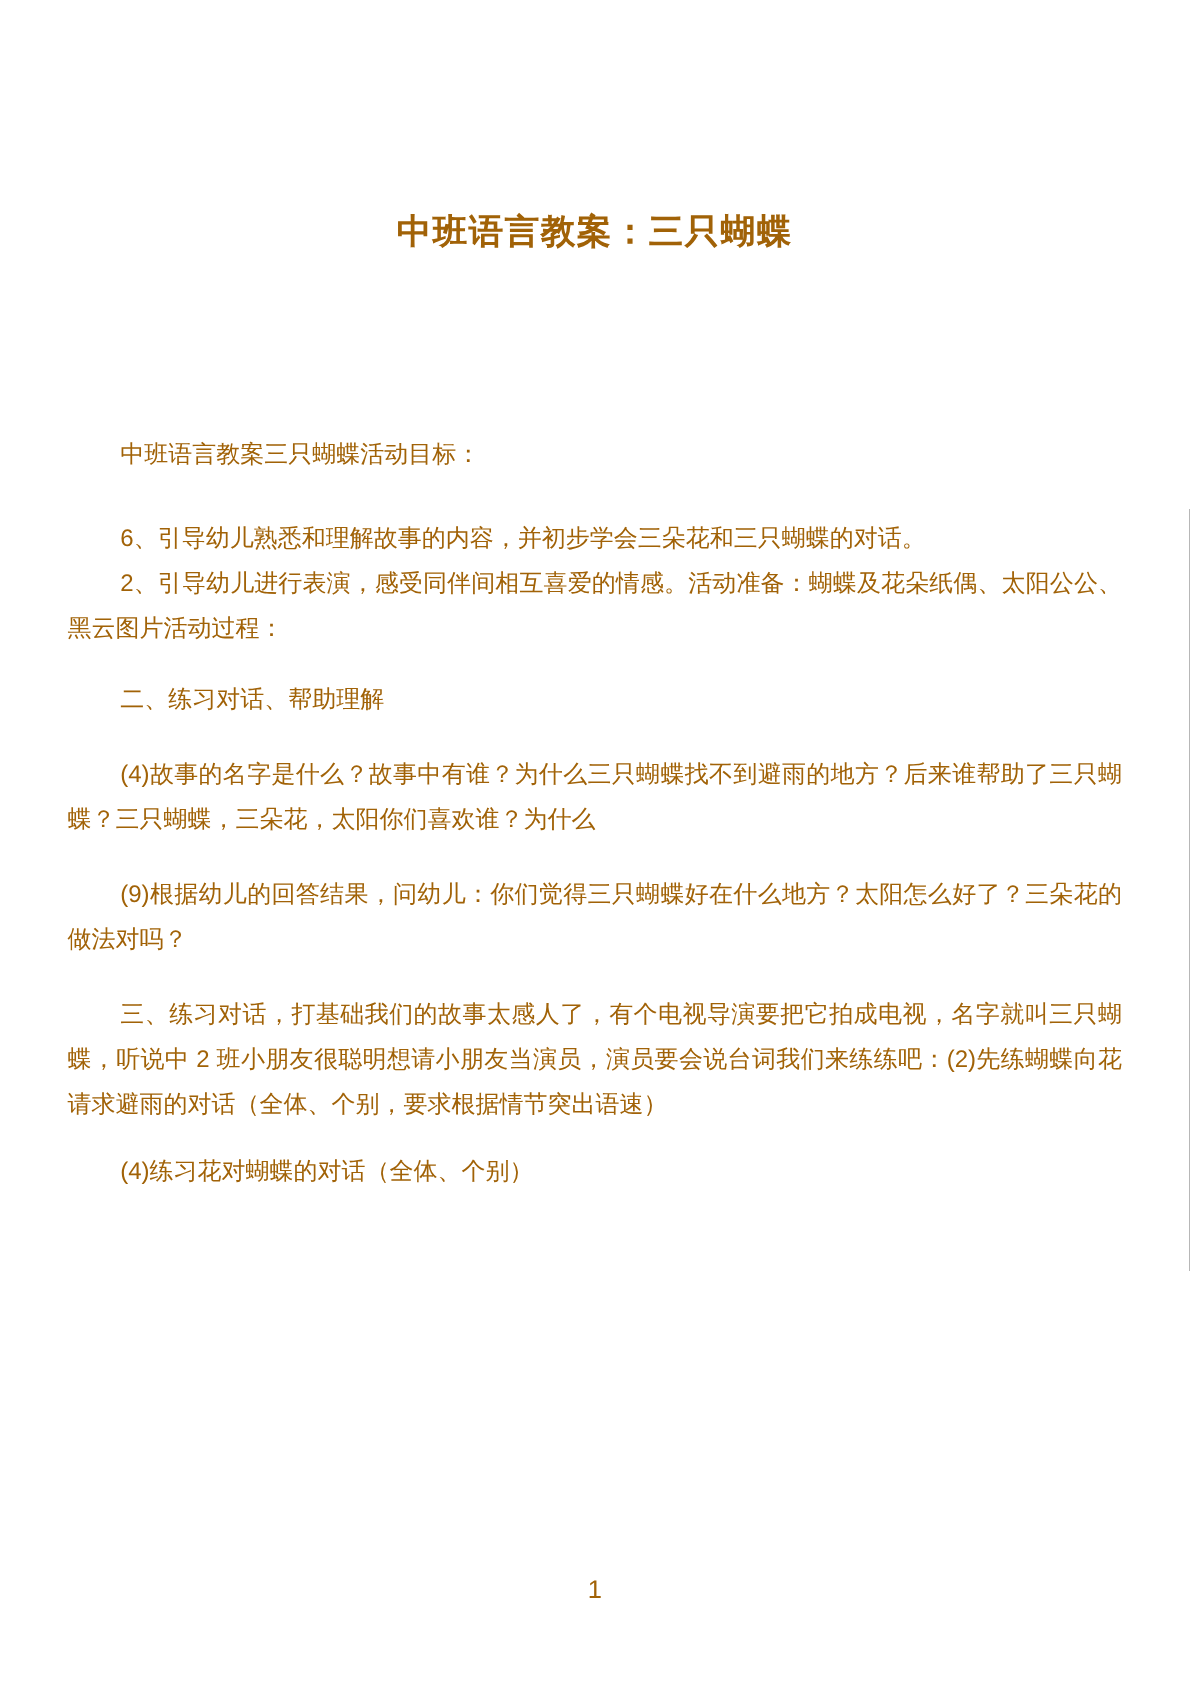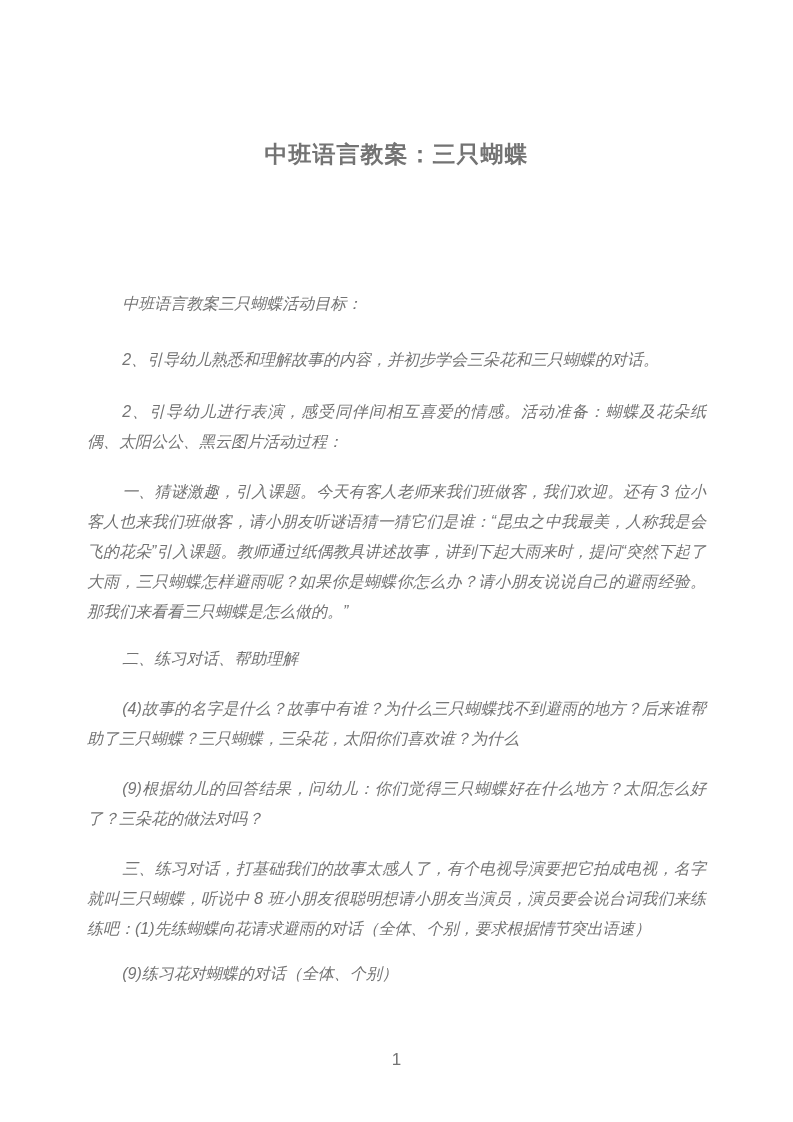--- a/index.html
+++ b/index.html
@@ -7,47 +7,46 @@
     padding: 0;
     background: #808080;
   }
   .page {
     position: relative;
     width: 793px;
     height: 1122px;
     margin: 0 auto;
     background: #ffffff;
     font-family: "Liberation Sans", sans-serif;
-    color: #737373;
+    color: #a16207;
     overflow: hidden;
   }
   .doc-title {
     margin: 138px 0 0 0;
     text-align: center;
     font-size: 23px;
     font-weight: 700;
     line-height: 32px;
     letter-spacing: 1px;
   }
   .body-text {
-    padding: 0 87px;
-    font-style: italic;
+    padding: 0 45px;
   }
   .para {
     margin: 0;
     font-size: 16px;
     line-height: 30px;
     text-align: justify;
     text-justify: inter-ideograph;
     text-indent: 2.2em;
     word-break: break-all;
   }
   .para.p-goal     { margin-top: 119px; }
   .para.p-obj1     { margin-top: 26px; }
-  .para.p-obj2     { margin-top: 22px; }
+  .para.p-obj2     { }
   .para.p-section1 { margin-top: 20px; }
   .para.p-section2 { margin-top: 17px; }
   .para.p-q1       { margin-top: 20px; }
   .para.p-q2       { margin-top: 20px; }
   .para.p-section3 { margin-top: 20px; }
   .para.p-practice2{ margin-top: 15px; }
   .page-number {
     position: absolute;
     top: 1048px;
     left: 0;
@@ -60,32 +59,31 @@
 </head>
 <body>
 
 <div class="page">
 
   <h1 class="doc-title"><span>中班语言教案：三只蝴蝶</span></h1>
 
   <div class="body-text">
     <p class="para p-goal">中班语言教案三只蝴蝶活动目标：</p>
 
-    <p class="para p-obj1">2、引导幼儿熟悉和理解故事的内容，并初步学会三朵花和三只蝴蝶的对话。</p>
+    <p class="para p-obj1">6、引导幼儿熟悉和理解故事的内容，并初步学会三朵花和三只蝴蝶的对话。</p>
 
     <p class="para p-obj2">2、引导幼儿进行表演，感受同伴间相互喜爱的情感。活动准备：蝴蝶及花朵纸偶、太阳公公、黑云图片活动过程：</p>
 
-    <p class="para p-section1">一、猜谜激趣，引入课题。今天有客人老师来我们班做客，我们欢迎。还有 3 位小客人也来我们班做客，请小朋友听谜语猜一猜它们是谁：“昆虫之中我最美，人称我是会飞的花朵”引入课题。教师通过纸偶教具讲述故事，讲到下起大雨来时，提问“突然下起了大雨，三只蝴蝶怎样避雨呢？如果你是蝴蝶你怎么办？请小朋友说说自己的避雨经验。那我们来看看三只蝴蝶是怎么做的。”</p>
 
     <p class="para p-section2">二、练习对话、帮助理解</p>
 
     <p class="para p-q1">(4)故事的名字是什么？故事中有谁？为什么三只蝴蝶找不到避雨的地方？后来谁帮助了三只蝴蝶？三只蝴蝶，三朵花，太阳你们喜欢谁？为什么</p>
 
     <p class="para p-q2">(9)根据幼儿的回答结果，问幼儿：你们觉得三只蝴蝶好在什么地方？太阳怎么好了？三朵花的做法对吗？</p>
 
-    <p class="para p-section3">三、练习对话，打基础我们的故事太感人了，有个电视导演要把它拍成电视，名字就叫三只蝴蝶，听说中 8 班小朋友很聪明想请小朋友当演员，演员要会说台词我们来练练吧：(1)先练蝴蝶向花请求避雨的对话（全体、个别，要求根据情节突出语速）</p>
+    <p class="para p-section3">三、练习对话，打基础我们的故事太感人了，有个电视导演要把它拍成电视，名字就叫三只蝴蝶，听说中 2 班小朋友很聪明想请小朋友当演员，演员要会说台词我们来练练吧：(2)先练蝴蝶向花请求避雨的对话（全体、个别，要求根据情节突出语速）</p>
 
-    <p class="para p-practice2">(9)练习花对蝴蝶的对话（全体、个别）</p>
+    <p class="para p-practice2">(4)练习花对蝴蝶的对话（全体、个别）</p>
   </div>
 
   <div class="page-number">1</div>
 
 </div>
 
 </body></html>

